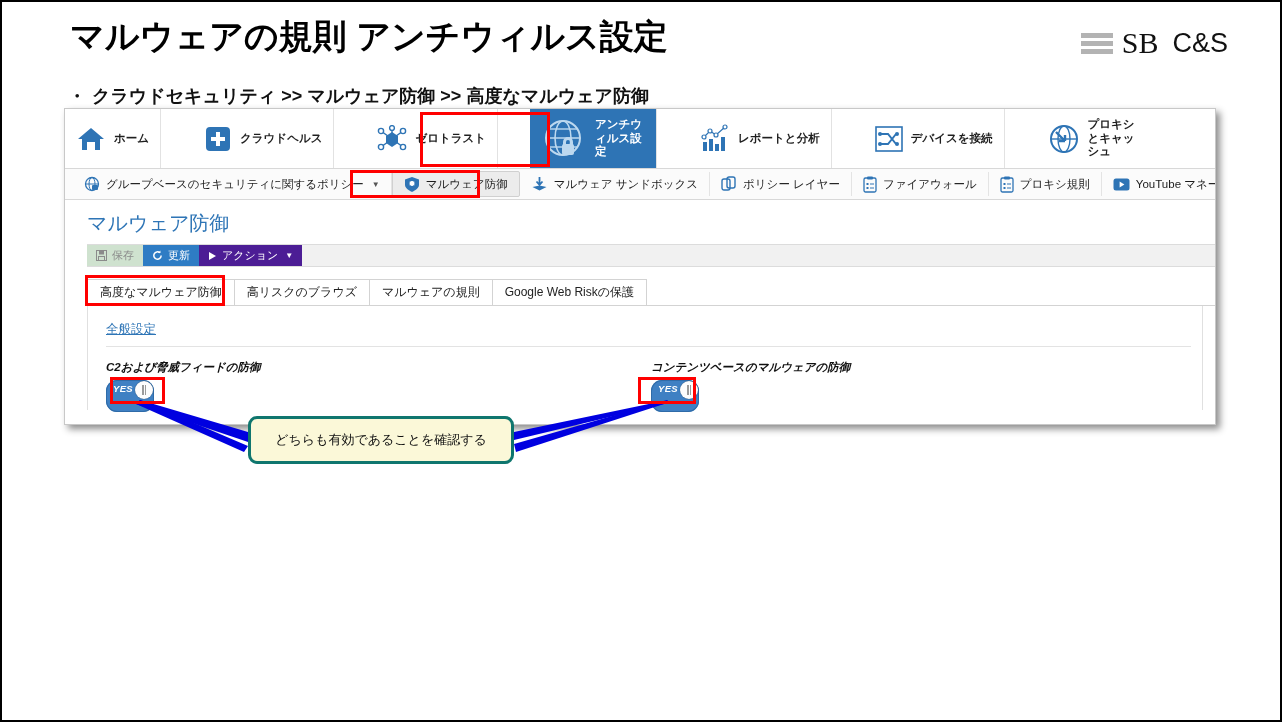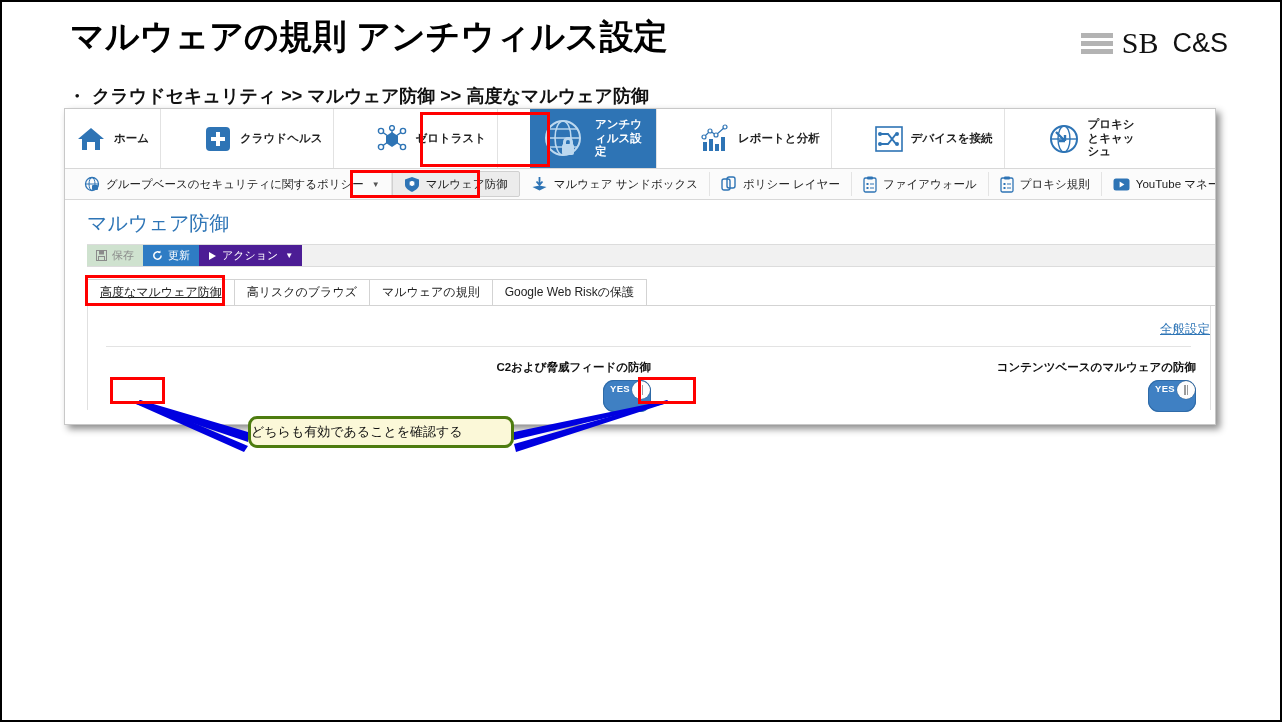--- a/index.html
+++ b/index.html
@@ -117,33 +117,33 @@
     margin:12px 0 0 22px;
     border-bottom:1px solid #d3d3d3;
     height:26px;
   }
   .tab{
     font-size:12px;color:#222;
     padding:0 12px;height:25px;line-height:25px;
     border:1px solid #d3d3d3;border-bottom:none;
     background:#ffffff;margin-right:-1px;white-space:nowrap;position:relative;
   }
-  .tab.active{background:#ffffff;text-decoration:underline;}
+  .tab.active{background:#ffffff;}
 
   
   .body-box{
-    margin:0 4px 0 22px;
+    margin:0 12px 0 22px;
     border-left:1px solid #e0e0e0;border-right:1px solid #e0e0e0;
-    padding:13px 0 0 18px;height:104px;box-sizing:border-box;text-align:right;
+    padding:13px 0 0 18px;height:104px;box-sizing:border-box;
   }
   .section-link{
     font-size:12.5px;color:#2e75b6;text-decoration:underline;display:inline-block;
   }
   .section-rule{border-bottom:1px solid #e3e3e3;margin:8px 0 0 0;width:1085px;}
-  .settings-grid{display:flex;margin-top:13px;}
+  .settings-grid{display:flex;margin-top:13px;font-style:italic;}
   .col{width:545px;}
   .field-label{font-size:11.5px;font-weight:bold;color:#111;margin-bottom:5px;}
 
   
   .toggle{
     width:48px;height:32px;border-radius:11px;
     background:#3f80c3;position:relative;display:inline-block;
     box-shadow:inset 0 0 0 1px #2f6ba8;
   }
   .toggle .txt{
@@ -161,24 +161,24 @@
   .toggle .knob::after{
     content:"";position:absolute;left:8.5px;top:4px;width:1px;height:10px;
     background:#fdfdfd;
   }
 
   
   .redbox{position:absolute;border:3px solid #ff0000;box-sizing:border-box;pointer-events:none;}
 
   
   .callout{
-    position:absolute;left:248px;top:416px;width:266px;height:32px;
-    background:#fbf8d8;border:3px solid #4d7c0f;border-radius:9px;
+    position:absolute;left:248px;top:416px;width:266px;height:48px;
+    background:#fbf8d8;border:3px solid #0f766e;border-radius:9px;
     box-sizing:border-box;
-    display:flex;align-items:center;justify-content:flex-start;
+    display:flex;align-items:center;justify-content:center;
     font-size:13px;color:#111;
   }
   .leader-svg{position:absolute;left:0;top:0;width:1282px;height:722px;pointer-events:none;}
 </style>
 </head>
 <body>
 
 <div class="slide-border"></div>
 
 <div class="slide-title">マルウェアの規則 アンチウィルス設定</div>

